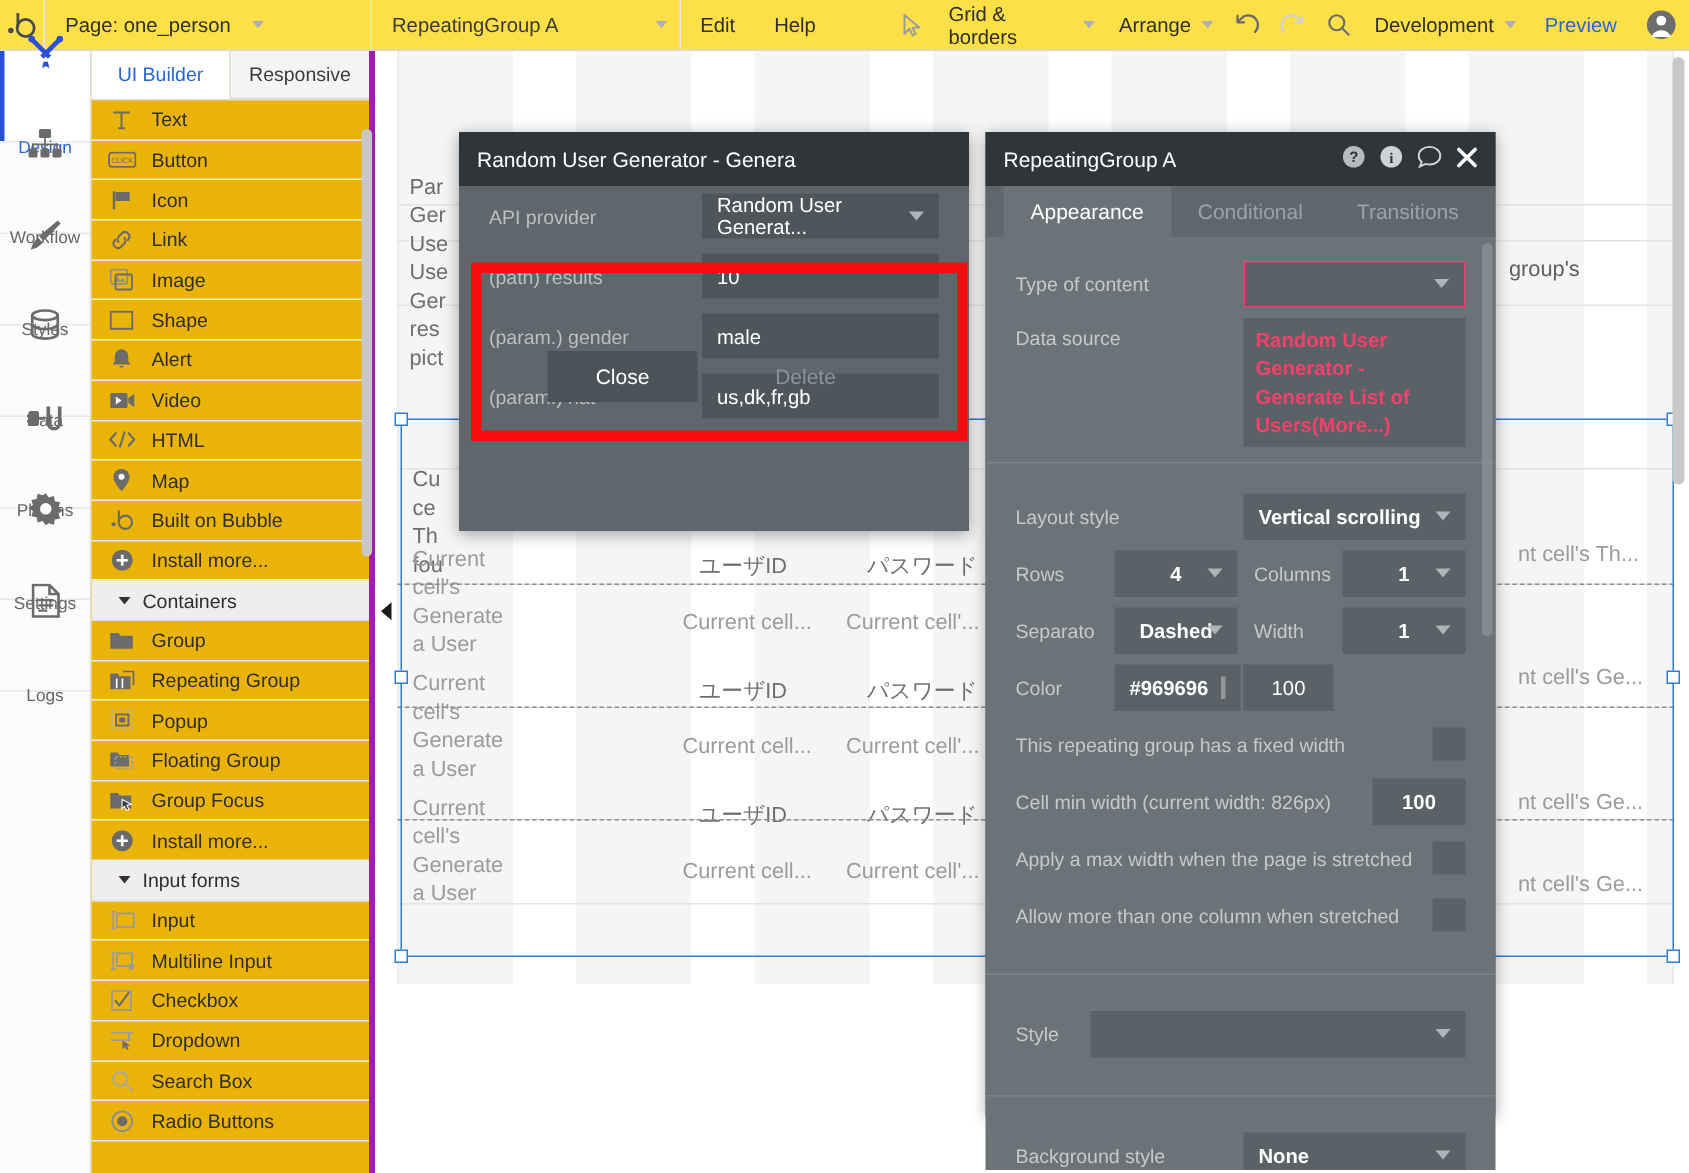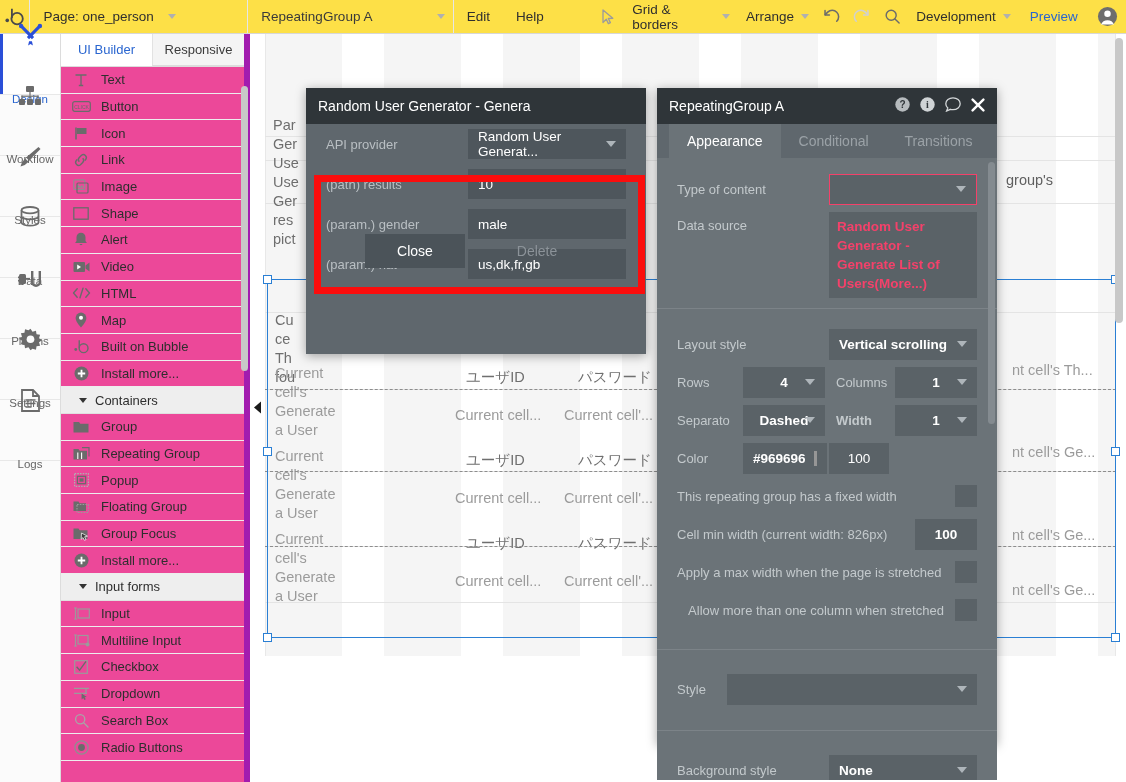--- a/index.html
+++ b/index.html
@@ -76,21 +76,21 @@
   .rail-item.active .r-lbl { color: #2a66d0; }
   .rail-item.active::before {
     content: ""; position: absolute; left: 0; top: 0; bottom: 0;
     width: 3px; background: #2a4fd8;
   }
   .rail-ico { height: 26px; display: flex; align-items: flex-end; }
 
   
   #palette {
     position: absolute; left: 61px; top: 34px; width: 189px; height: 748px;
-    background: #ec4899; border-right: 6px solid #a21caf; z-index: 6;
+    background: #eab308; border-right: 4px solid #a21caf; z-index: 6;
     display: flex; flex-direction: column;
   }
   #pal-tabs { display: flex; height: 33px; border-bottom: 1px solid #dcdcdc; flex: none; }
   .pal-tab {
     flex: 1; display: flex; align-items: center; justify-content: center;
     font-size: 13px; color: #3b3b3b; cursor: default; background: #f4f4f4;
     border-bottom: 1px solid #dcdcdc;
   }
   .pal-tab.active {
     background: #ffffff; color: #2a66d0; border-bottom: 1px solid #ffffff;
@@ -840,21 +840,21 @@
             <span>1</span>
             <span class="caret"></span>
           </span>
         </div>
         <div class="p-row">
           <span class="p-lbl" style="width:66px;">Separato</span>
           <span class="p-ctl" style="width:82px; justify-content:center;">
             <span>Dashed</span>
             <span class="caret"></span>
           </span>
-          <span class="p-lbl" style="width:70px; padding-left:11px;font-weight:bold;">Width</span>
+          <span class="p-lbl" style="width:70px; padding-left:11px;">Width</span>
           <span class="p-ctl" style="width:82px; justify-content:center;">
             <span>1</span>
             <span class="caret"></span>
           </span>
         </div>
         <div class="p-row">
           <span class="p-lbl" style="width:66px;">Color</span>
           <span class="p-ctl" style="width:84px; gap:8px;">
             <span>#969696</span>
             <span style="width:15px;height:15px;background:#969696;display:inline-block;"></span>
@@ -867,21 +867,21 @@
         </div>
         <div class="p-row">
           <span class="p-lbl" style="flex:1;">Cell min width (current width: 826px)</span>
           <span class="p-ctl" style="width:62px; justify-content:center;">100</span>
         </div>
         <div class="p-row">
           <span class="p-lbl" style="flex:1;">Apply a max width when the page is stretched</span>
           <span class="chk"></span>
         </div>
         <div class="p-row">
-          <span class="p-lbl" style="flex:1;text-align:center;">Allow more than one column when stretched</span>
+          <span class="p-lbl" style="flex:1;">Allow more than one column when stretched</span>
           <span class="chk"></span>
         </div>
       </div>
       <div class="p-divider" style="margin-top:14px;"></div>
       <div class="p-sect" style="padding-top:16px;">
         <div class="p-row">
           <span class="p-lbl" style="width:50px;">Style</span>
           <span class="p-ctl" style="flex:1;">
             <span></span>
             <span class="caret"></span>

